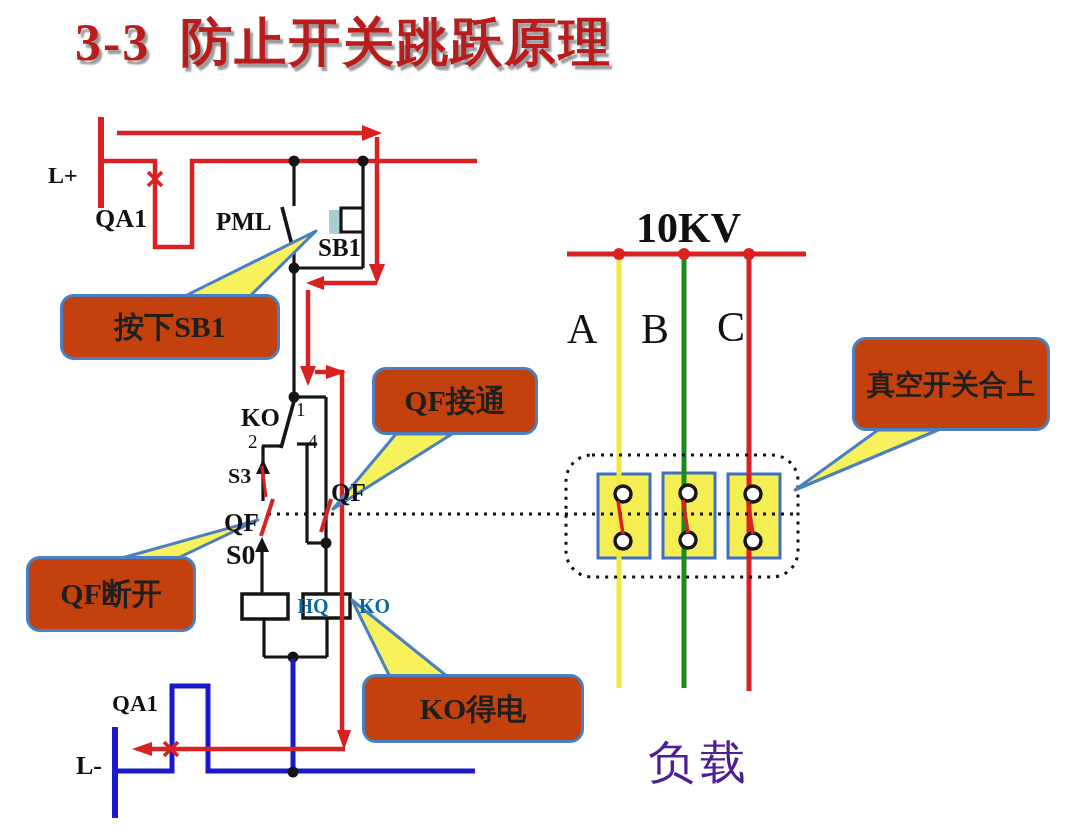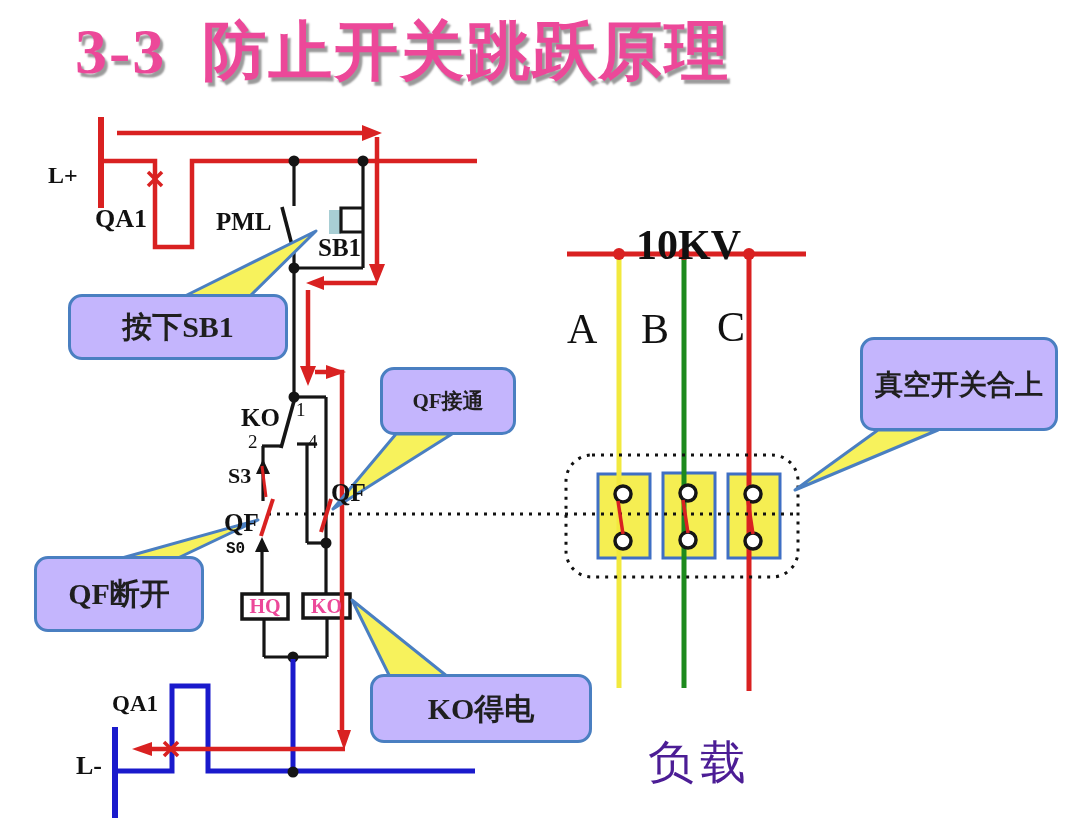--- a/index.html
+++ b/index.html
@@ -1,32 +1,32 @@
 <!DOCTYPE html>
 <html><head>
 <meta charset="utf-8">
 <style>
   html,body{margin:0;padding:0;background:#ffffff;}
   .stage{position:relative;width:1080px;height:840px;background:#ffffff;overflow:hidden;
          font-family:"Liberation Serif", serif;}
-  .title{position:absolute;left:75px;top:8px;font-size:64px;font-weight:bold;color:#ec4899;
+  .title{position:absolute;left:75px;top:8px;font-size:52px;font-weight:bold;color:#b91c1c;
          white-space:pre;letter-spacing:2px;font-family:"Liberation Serif", serif;
          text-shadow:3px 4px 2px #9a9a9a;}
   svg.diagram{position:absolute;left:0;top:0;}
   .lbl{position:absolute;color:#111;font-weight:bold;font-family:"Liberation Serif", serif;
        white-space:nowrap;line-height:1;}
   .phase-lbl{font-weight:normal;font-size:42px;}
   .coil-lbl{position:absolute;display:flex;align-items:center;justify-content:center;
-            font-weight:bold;color:#ec4899;font-family:"Liberation Serif", serif;}
+            font-weight:bold;color:#0369a1;font-family:"Liberation Serif", serif;padding-left:48px;}
   .load-lbl{position:absolute;font-size:46px;color:#4c1d95;font-weight:normal;letter-spacing:6px;
             font-family:"Liberation Sans", sans-serif;}
-  .callout{position:absolute;background:#c4b5fd;border:3px solid #4a7fc1;border-radius:14px;
+  .callout{position:absolute;background:#c2410c;border:3px solid #4a7fc1;border-radius:14px;
            display:flex;align-items:center;justify-content:center;
            font-weight:bold;color:#1f1f1f;font-family:"Liberation Serif", serif;
-           box-sizing:border-box;line-height:1.25;margin-left:8px;}
+           box-sizing:border-box;line-height:1.25;}
 </style>
 </head>
 <body>
 
 <div class="stage">
 
   <div class="title">3-3  防止开关跳跃原理</div>
 
   <svg class="diagram" width="1080" height="840" viewBox="0 0 1080 840">
 
@@ -162,35 +162,35 @@
   <div class="lbl" style="left:48px;top:163px;font-size:24px;">L+</div>
   <div class="lbl" style="left:95px;top:206px;font-size:26px;">QA1</div>
   <div class="lbl" style="left:216px;top:209px;font-size:25px;">PML</div>
   <div class="lbl" style="left:318px;top:235px;font-size:25px;text-align:right;">SB1</div>
   <div class="lbl" style="left:241px;top:405px;font-size:25px;">KO</div>
   <div class="lbl" style="left:296px;top:400px;font-size:19px;font-weight:normal;">1</div>
   <div class="lbl" style="left:248px;top:432px;font-size:19px;font-weight:normal;">2</div>
   <div class="lbl" style="left:308px;top:432px;font-size:19px;font-weight:normal;">4</div>
   <div class="lbl" style="left:228px;top:465px;font-size:22px;">S3</div>
   <div class="lbl" style="left:224px;top:510px;font-size:25px;">QF</div>
-  <div class="lbl" style="left:226px;top:541px;font-size:16px;font-family:Liberation Mono, monospace;">S0</div>
+  <div class="lbl" style="left:226px;top:541px;font-size:28px;">S0</div>
   <div class="lbl" style="left:331px;top:480px;font-size:25px;">QF</div>
   <div class="coil-lbl" style="left:242px;top:594px;width:46px;height:25px;font-size:20px;">HQ</div>
   <div class="coil-lbl" style="left:303px;top:594px;width:47px;height:24px;font-size:20px;">KO</div>
   <div class="lbl" style="left:112px;top:692px;font-size:23px;">QA1</div>
   <div class="lbl" style="left:76px;top:753px;font-size:26px;">L-</div>
 
-  <div class="lbl" style="left:636px;top:224px;font-size:42px;">10KV</div>
+  <div class="lbl" style="left:636px;top:207px;font-size:42px;">10KV</div>
   <div class="lbl phase-lbl" style="left:567px;top:308px;">A</div>
   <div class="lbl phase-lbl" style="left:641px;top:308px;">B</div>
   <div class="lbl phase-lbl" style="left:717px;top:306px;">C</div>
   <div class="load-lbl" style="left:648px;top:732px;">负载</div>
 
   <div class="callout" style="left:60px;top:294px;width:220px;height:66px;font-size:30px;">按下SB1</div>
-  <div class="callout" style="left:372px;top:367px;width:136px;height:68px;font-size:21px;">QF接通</div>
+  <div class="callout" style="left:372px;top:367px;width:166px;height:68px;font-size:30px;">QF接通</div>
   <div class="callout" style="left:26px;top:556px;width:170px;height:76px;font-size:30px;">QF断开</div>
   <div class="callout" style="left:362px;top:674px;width:222px;height:69px;font-size:30px;">KO得电</div>
   <div class="callout" style="left:852px;top:337px;width:198px;height:94px;font-size:28px;">
     <span>真空开关</span>
     <span>合上</span>
   </div>
 
 </div>
 
 </body></html>

